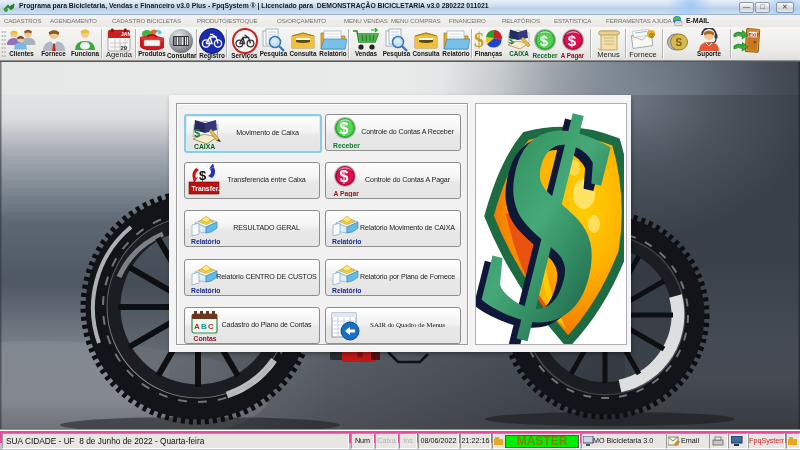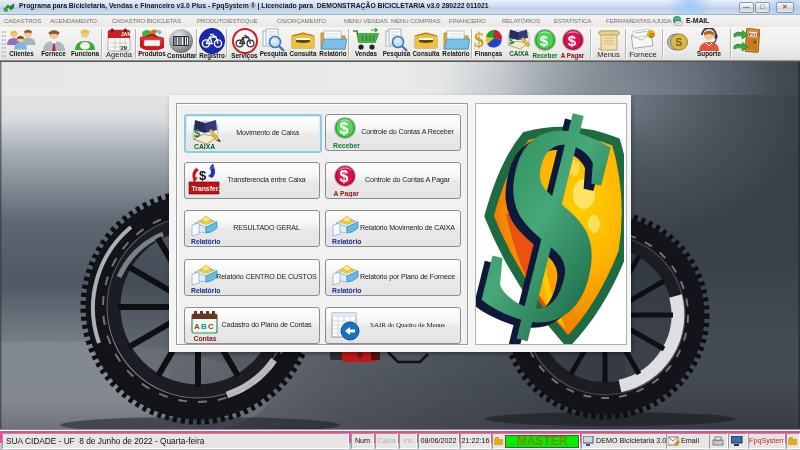--- a/index.html
+++ b/index.html
@@ -689,21 +689,21 @@
     <div class="spanel" style="left:418px;width:39px;text-align:center;">08/06/2022</div>
     <div class="spanel" style="left:460px;width:29px;text-align:center;">21:22:16</div>
     <div class="spanel" style="left:492px;width:86px;">
       <svg style="position:absolute;left:1px;top:2px" width="10" height="10">
           <rect x="0" y="3" width="9" height="6" fill="#e8a820"></rect>
           <rect x="1" y="1" width="4" height="3" fill="#e8a820"></rect>
         </svg>
       <div style="position:absolute;left:12px;top:1px;width:72px;height:11px;background:#00ef00;border:1px solid #555;
            font-size:12px;font-weight:700;color:#7a8400;text-align:center;line-height:11px;">MASTER</div>
     </div>
-    <div class="spanel" style="left:581px;width:86px;padding-left:14px;">
+    <div class="spanel" style="left:581px;width:86px;padding-left:1px;">
       <svg style="position:absolute;left:1px;top:2px" width="11" height="10">
           <rect x="0" y="0" width="10" height="7" fill="#cdd8e4" stroke="#456" stroke-width="1"></rect>
           <rect x="3" y="8" width="4" height="2" fill="#456"></rect>
         </svg>
       DEMO Bicicletaria 3.0</div>
     <div class="spanel" style="left:666px;width:41px;padding-left:14px;">
       <svg style="position:absolute;left:1px;top:2px" width="12" height="10">
           <rect x="0" y="1" width="10" height="8" fill="#f4f0e0" stroke="#887" stroke-width="1"></rect>
           <path d="M0 1 l5 4 l5 -4" stroke="#887" fill="none"></path>
           <path d="M6 8 l4 -4 l2 2 l-4 4 z" fill="#c09020"></path>

